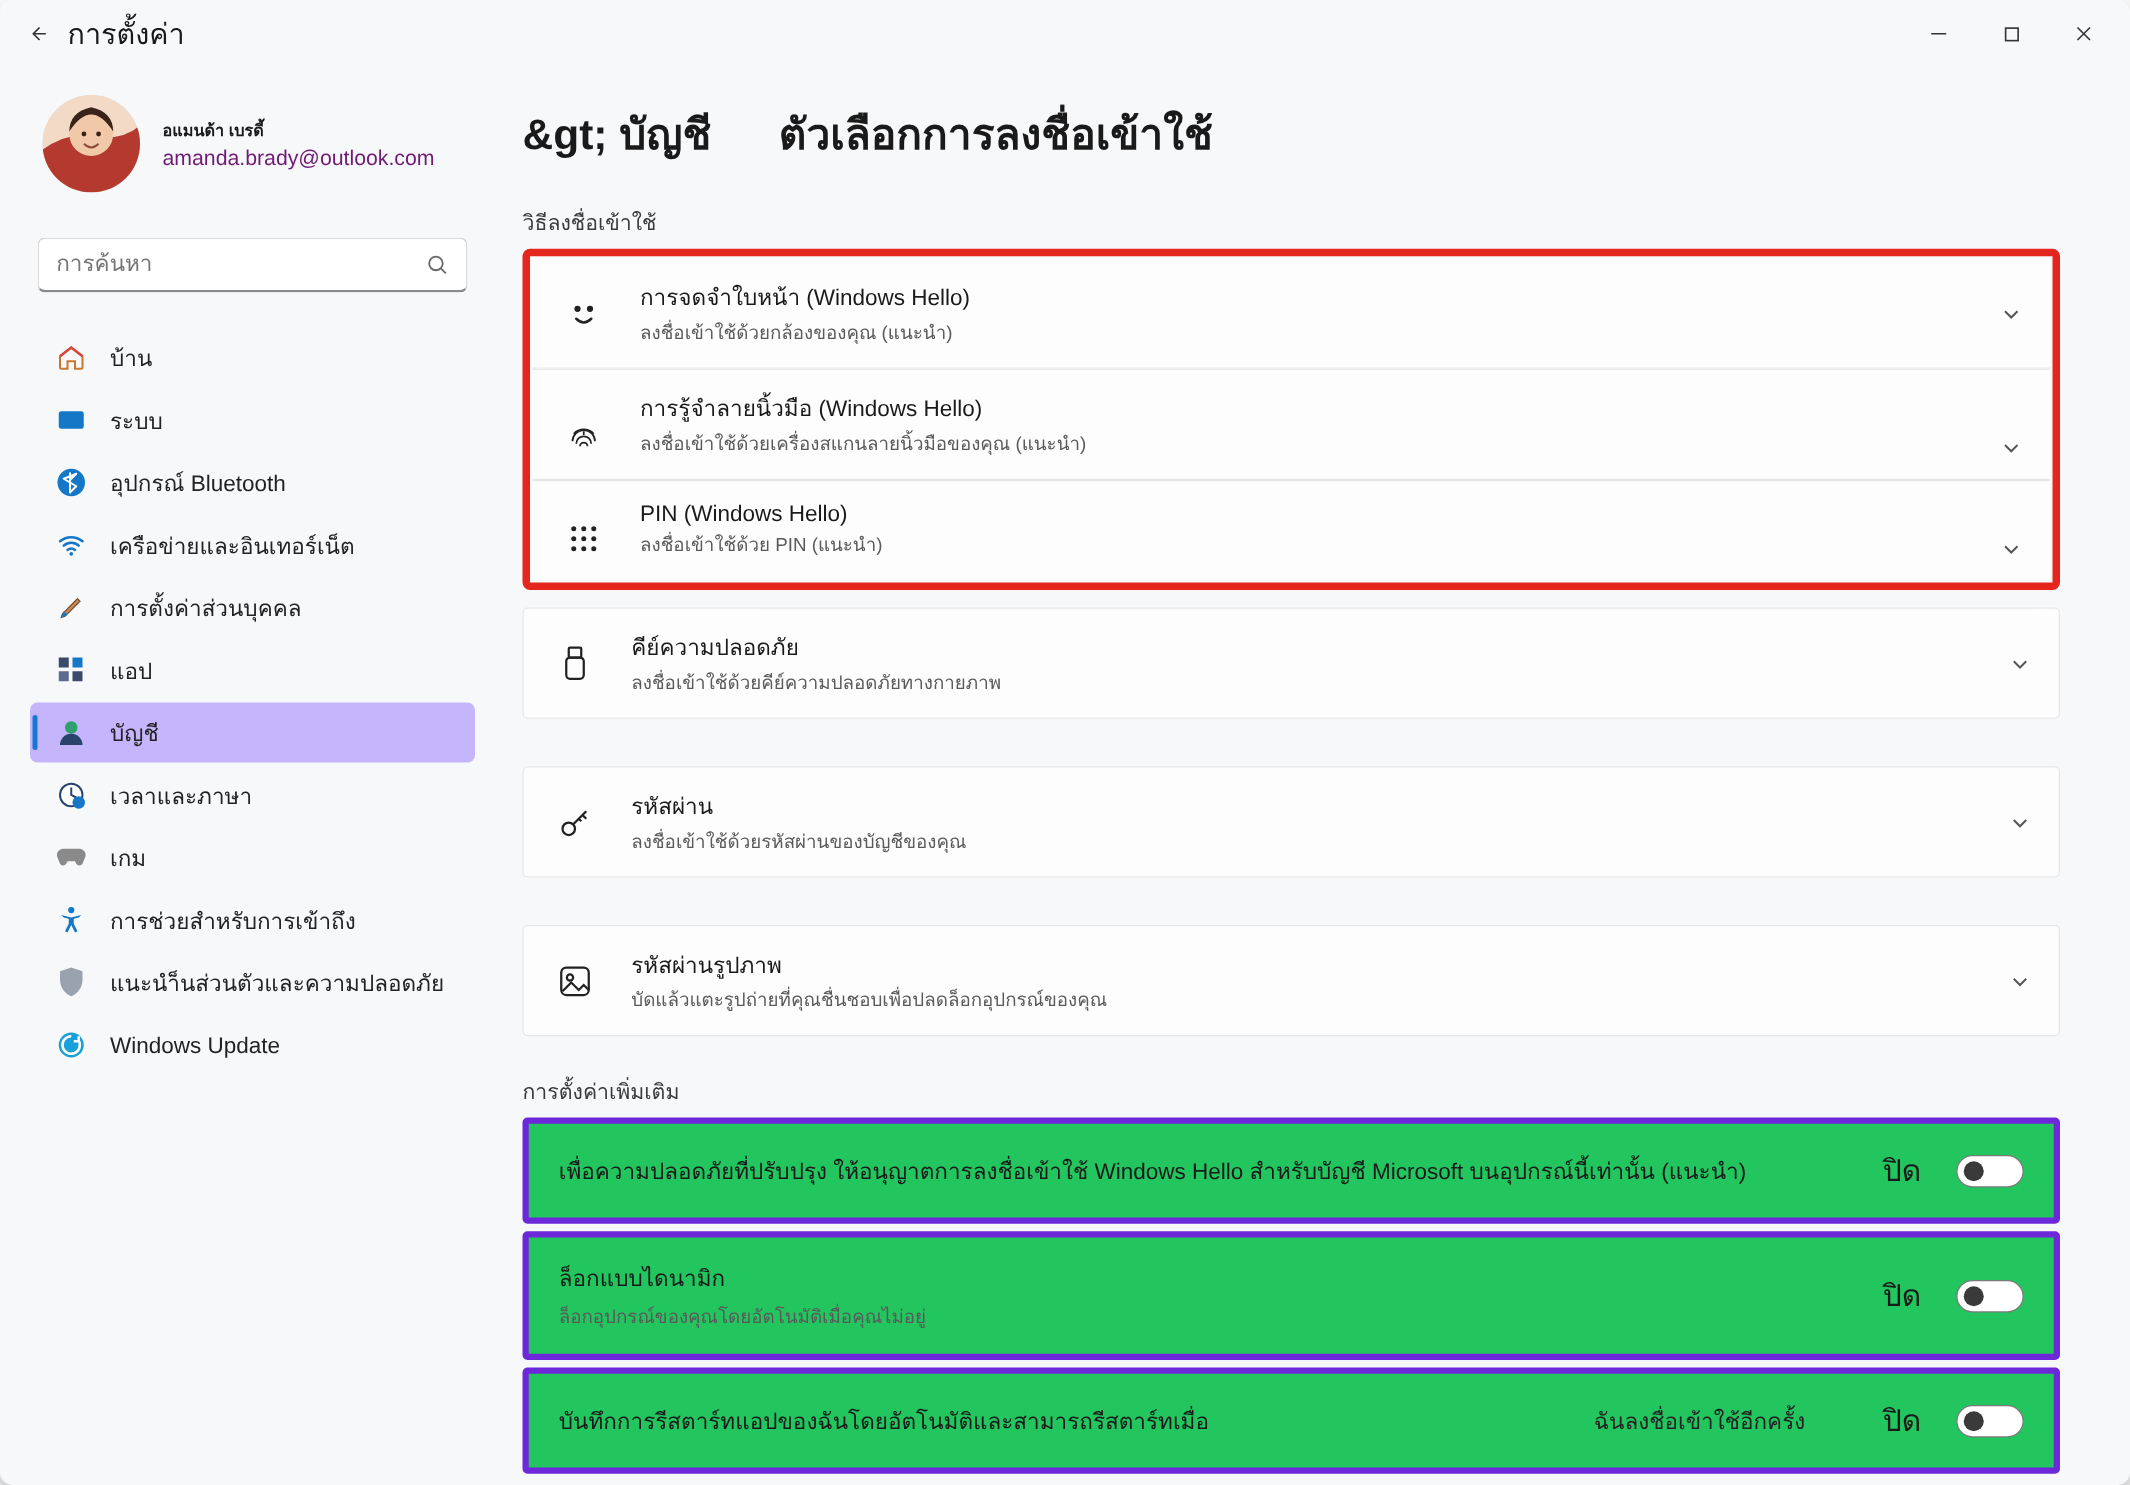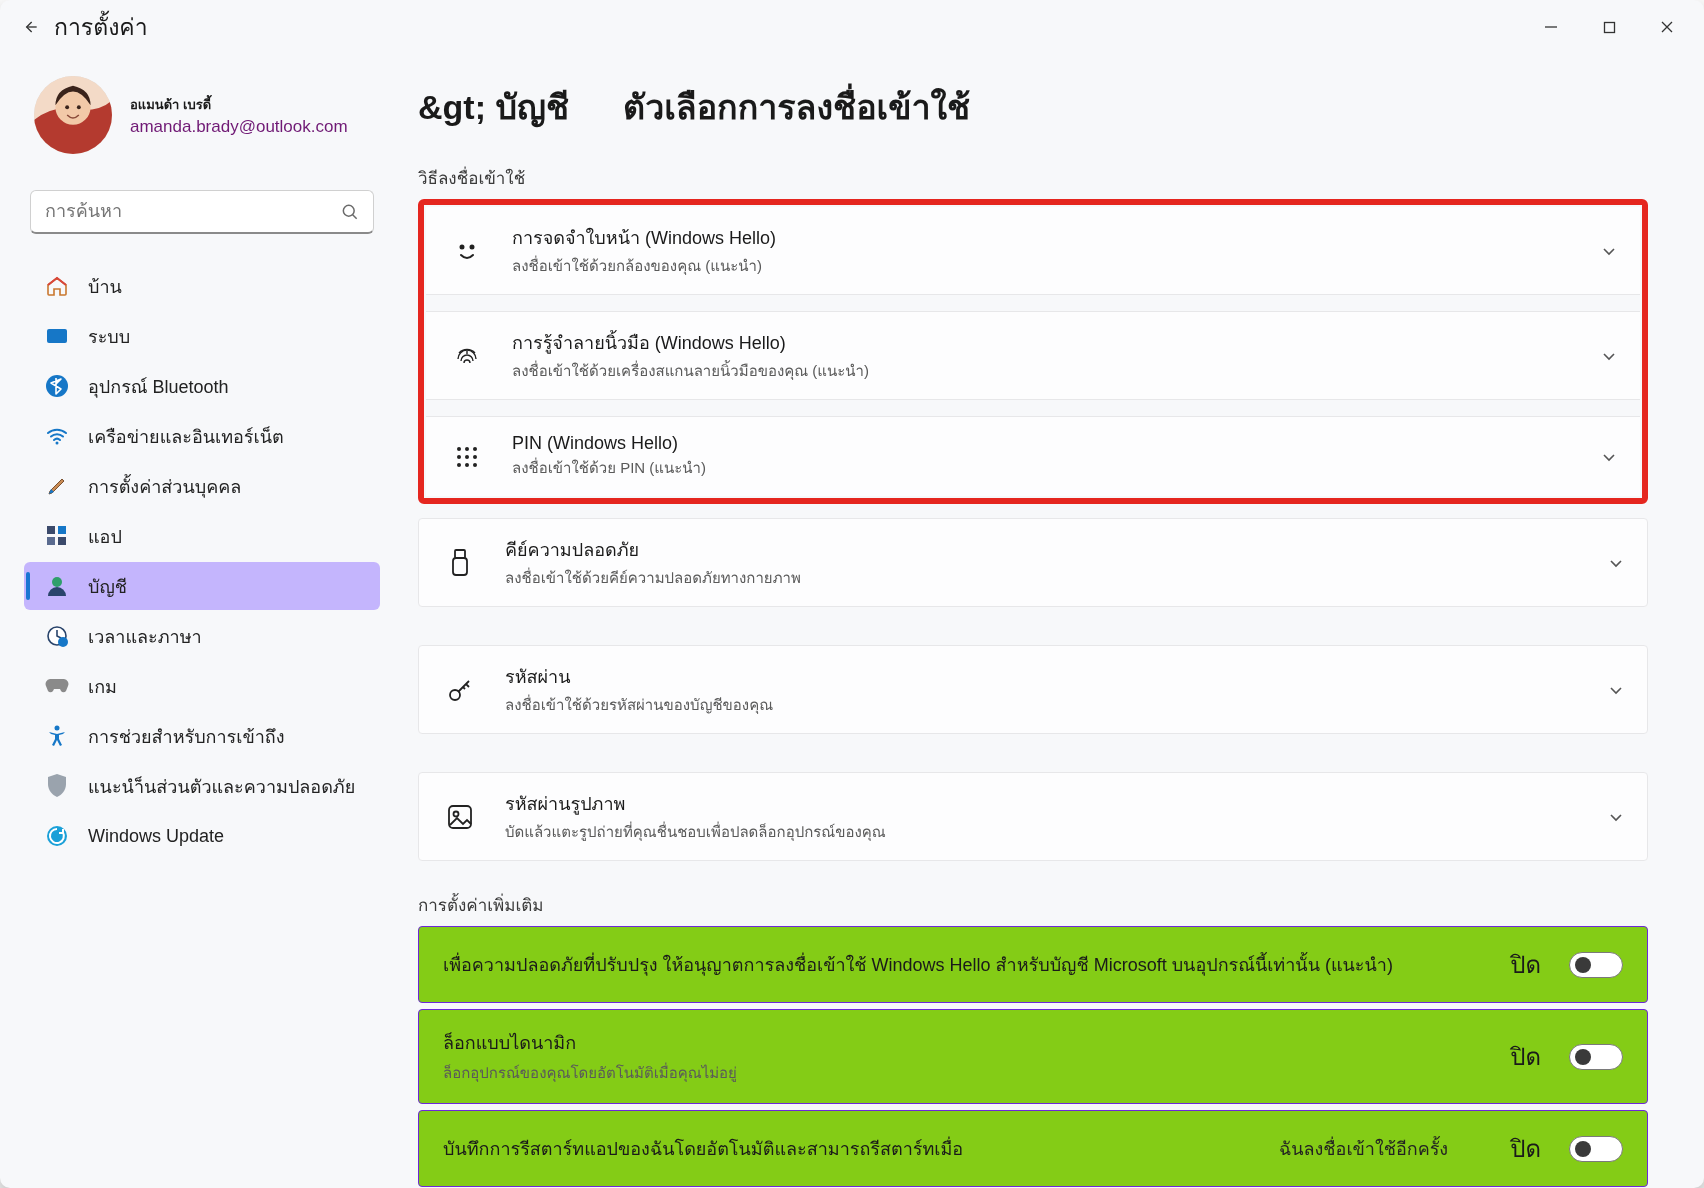--- a/index.html
+++ b/index.html
@@ -27,33 +27,33 @@
   .nav-item .nicon { width:26px; height:26px; display:flex; align-items:center; justify-content:center; color:#444; }
   .nav-item.active { background:#c4b5fd; }
   .nav-item.active::before { content:""; position:absolute; left:2px; top:10px; bottom:10px; width:4px; background:#1976d2; border-radius:3px; }
   .main { flex:1; padding:26px 56px 0 28px; overflow-y:auto; }
   .breadcrumb { display:flex; align-items:baseline; gap:54px; }
   .bc-left { font-size:34px; font-weight:600; }
   .bc-right { font-size:34px; font-weight:600; }
   .section-label { font-size:17px; color:#3a3a3a; margin-top:30px; margin-bottom:8px; }
   .card-list { display:flex; flex-direction:column; gap:17px; }
   .card { background:#fdfdfe; border:1px solid #e7e7e9; border-radius:4px; padding:16px 22px 16px 24px; display:flex; align-items:center; gap:28px; }
-  .card + .card { margin-top:16px; }
+  .card + .card { margin-top:0;align-items:flex-end; }
   .card .cicon { width:34px; height:34px; display:flex; align-items:center; justify-content:center; color:#222; flex:0 0 auto; }
   .card .ctext { flex:1; }
   .card .ctitle { font-size:18px; color:#1a1a1a; }
   .card .csub  { font-size:15px; color:#5a5a5a; margin-top:2px; }
   .card .chev  { color:#555; flex:0 0 auto; }
   .hello-group { border:6px solid #e5261f; border-radius:6px; padding:2px; margin-bottom:14px; }
   .hello-group .card { border-left:none; border-right:none; border-radius:0; }
   .hello-group .card:first-child { border-top:none; }
   .hello-group .card:last-child  { border-bottom:none; }
   .spacer-sm { height:4px; }
   .more-section { margin-top:26px; }
-  .toggle-row { background:#84cc16; border:1px solid #6d28d9; border-radius:4px; padding:18px 24px; display:flex; align-items:center; gap:22px; margin-bottom:6px; }
+  .toggle-row { background:#22c55e; border:5px solid #6d28d9; border-radius:4px; padding:18px 24px; display:flex; align-items:center; gap:22px; margin-bottom:6px; }
   .toggle-row .ttext { flex:1; }
   .toggle-row .ttitle { font-size:18px; }
   .toggle-row .tsub  { font-size:15px; color:#5a5a5a; margin-top:4px; }
   .toggle-row .tmid  { font-size:18px; color:#222; padding-right:40px; }
   .toggle-row .tstate { font-size:24px; padding-right:6px;font-family:Liberation Mono, monospace; }
   .toggle { width:54px; height:26px; border-radius:13px; border:1px solid #7a7a7a; background:#fff; position:relative; }
   .toggle::after { content:""; position:absolute; width:16px; height:16px; border-radius:50%; background:#3a3a3a; top:4px; left:5px; }
   svg { display:block; }
 </style>
 </head>

